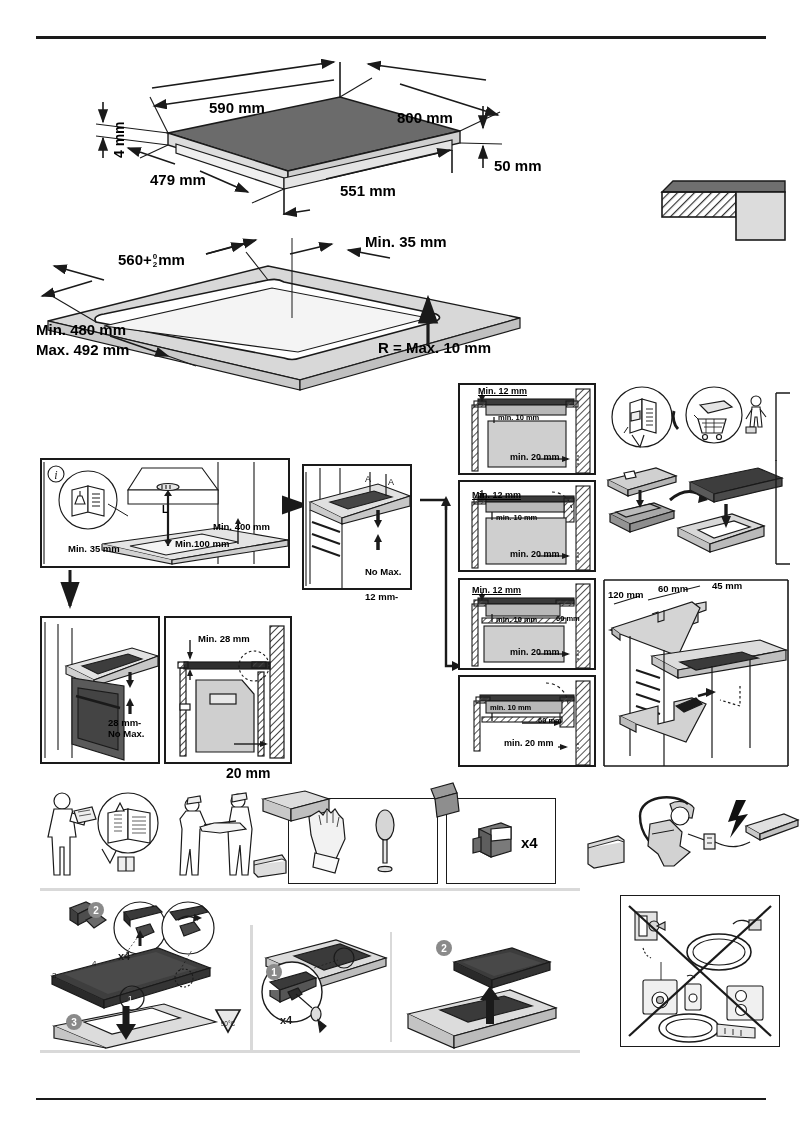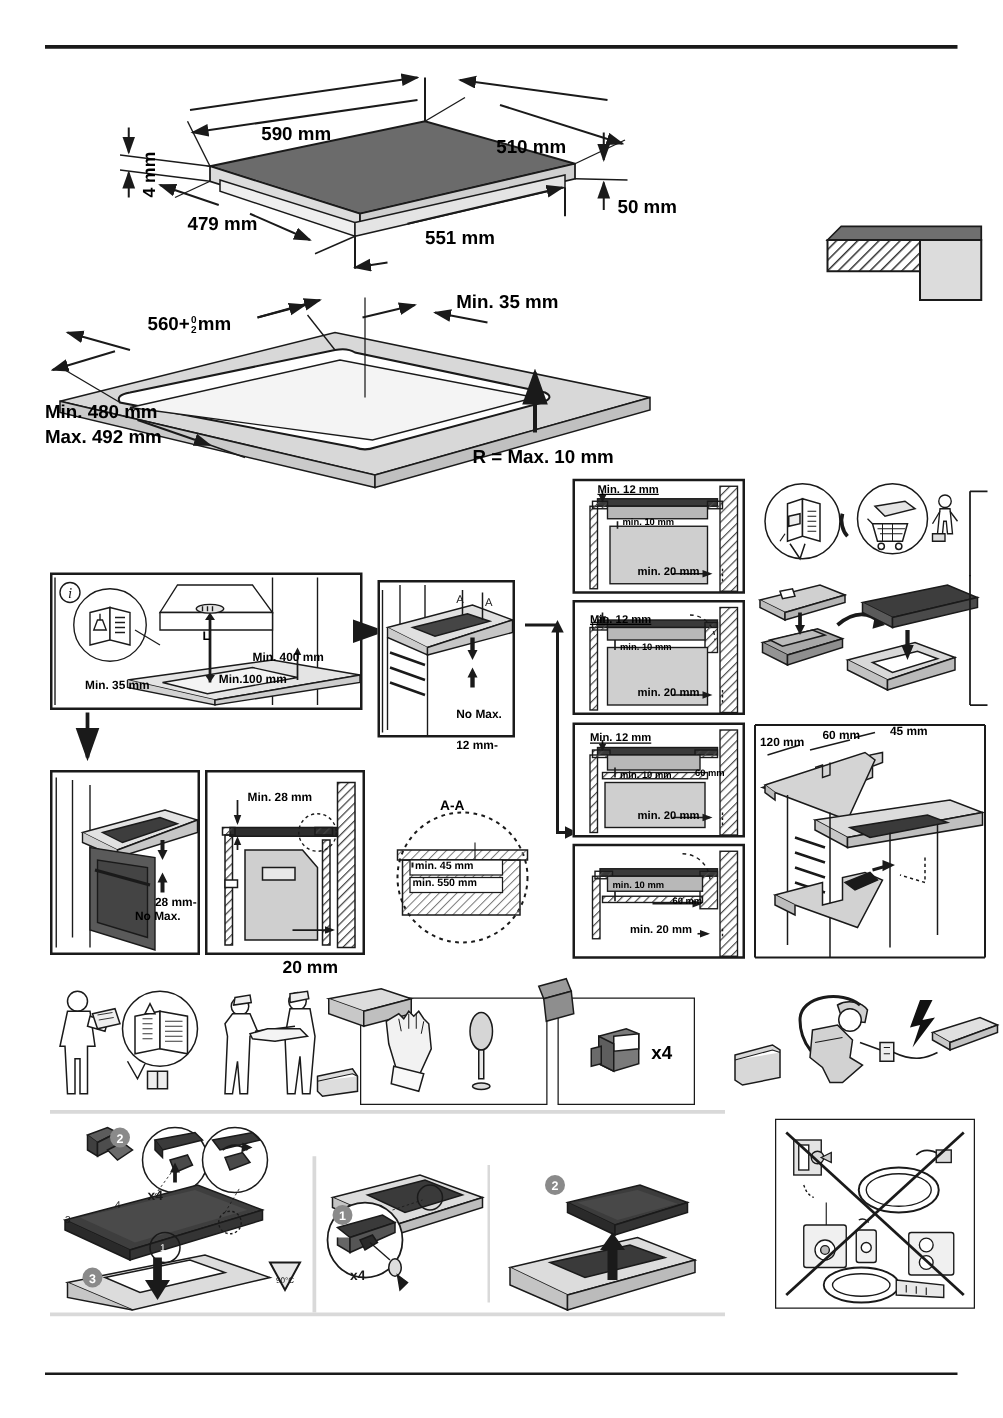--- a/index.html
+++ b/index.html
@@ -83,21 +83,21 @@
 
       <g>
         <line x1="460" y1="91" x2="500" y2="72" stroke="#1a1a1a" stroke-width="0"></line>
         <line x1="460" y1="103" x2="502" y2="104" stroke="#1a1a1a" stroke-width="1.1"></line>
         <line x1="483" y1="66" x2="483" y2="88" stroke="#1a1a1a" stroke-width="1.6" marker-end="url(#ar)"></line>
         <line x1="483" y1="128" x2="483" y2="106" stroke="#1a1a1a" stroke-width="1.6" marker-end="url(#ar)"></line>
       </g>
     </svg>
 
     <div class="lbl" style="left:209px;top:60px;font-size:15px;">590 mm</div>
-    <div class="lbl" style="left:397px;top:70px;font-size:15px;">510 mm</div>
+    <div class="lbl" style="left:397px;top:70px;font-size:15px;">800 mm</div>
     <div class="lbl vert" style="left:112px;top:118px;font-size:14px;transform:rotate(-90deg);">4 mm</div>
     <div class="lbl" style="left:150px;top:132px;font-size:15px;">479 mm</div>
     <div class="lbl" style="left:340px;top:143px;font-size:15px;">551 mm</div>
     <div class="lbl" style="left:494px;top:118px;font-size:15px;">50 mm</div>
   </div>
 
   <div style="position:absolute;left:645px;top:165px;width:140px;height:75px;">
     <svg width="140" height="75" viewBox="0 0 140 75">
       <defs>
         <pattern id="hatchA" width="6" height="6" patternTransform="rotate(45)" patternUnits="userSpaceOnUse">
@@ -147,21 +147,21 @@
         <line x1="428" y1="128" x2="428" y2="80" stroke="#1a1a1a" stroke-width="3.2" marker-end="url(#ar)"></line>
       </g>
     </svg>
 
     <div class="lbl" style="left:118px;top:34px;font-size:15px;">
       <span>560+</span><span style="display:inline-block;vertical-align:middle;font-size:8px;line-height:1.0;text-align:left;margin:0 1px;"><span style="display:block">0</span><span style="display:block">2</span></span><span>mm</span>
     </div>
     <div class="lbl" style="left:365px;top:16px;font-size:15px;">Min. 35 mm</div>
     <div class="lbl" style="left:36px;top:104px;font-size:15px;">Min. 480 mm</div>
     <div class="lbl" style="left:36px;top:124px;font-size:15px;">Max. 492 mm</div>
-    <div class="lbl" style="left:378px;top:122px;font-size:15px;margin-top:18px;">
+    <div class="lbl" style="left:378px;top:122px;font-size:15px;">
       <span>R</span> <span>= Max. 10 mm</span>
     </div>
   </div>
 
   <div class="box" style="left:40px;top:458px;width:250px;height:110px;">
     <svg width="246" height="106" viewBox="0 0 246 106">
       <g stroke="#1a1a1a" fill="none" stroke-width="1.1">
 
         <path d="M2,2 L2,104 M176,2 L176,104 M212,2 L212,104 M246,2"></path>
 
@@ -189,21 +189,21 @@
         <path d="M50,34 L58,34 M50,38 L58,38 M50,42 L58,42 M50,46 L58,46"></path>
         <path d="M33,44 L43,44 L40,36 L36,36 Z"></path>
         <path d="M38,36 L38,31"></path>
         <path d="M66,44 L86,56" stroke-width="1.0"></path>
         <circle cx="14" cy="14" r="8" fill="#fff"></circle>
       </g>
       <text x="14" y="18.5" font-family="Liberation Serif, serif" font-size="12" text-anchor="middle" fill="#1a1a1a" font-style="italic">i</text>
     </svg>
     <div class="lbl" style="left:26px;top:84px;font-size:9.5px;">Min. 35 mm</div>
     <div class="lbl" style="left:133px;top:79px;font-size:9.5px;">Min.100 mm</div>
-    <div class="lbl" style="left:160px;top:62px;font-size:9.5px;">Min. 400 mm</div>
+    <div class="lbl" style="left:171px;top:62px;font-size:9.5px;">Min. 400 mm</div>
     <div class="lbl" style="left:120px;top:45px;font-size:10px;">L</div>
   </div>
 
   <div style="position:absolute;left:286px;top:495px;width:28px;height:20px;">
     <svg width="28" height="20">
         <line x1="0" y1="10" x2="20" y2="10" stroke="#1a1a1a" stroke-width="3" marker-end="url(#ar)"></line>
       </svg>
   </div>
   <div style="position:absolute;left:60px;top:570px;width:20px;height:44px;">
     <svg width="20" height="44">
@@ -252,21 +252,21 @@
         <path d="M30,60 L30,126 L82,142 L82,68 Z" fill="#5a5a5a"></path>
         <path d="M36,70 L36,120 L76,132 L76,76 Z" fill="#444"></path>
         <path d="M34,78 L78,90" stroke-width="2.5"></path>
 
         <path d="M88,54 L88,66" stroke-width="3.2"></path>
         <path d="M84,62 L88,70 L92,62" fill="#1a1a1a" stroke="none"></path>
         <path d="M88,96 L88,84" stroke-width="3.2"></path>
         <path d="M84,88 L88,80 L92,88" fill="#1a1a1a" stroke="none"></path>
       </g>
     </svg>
-    <div class="lbl" style="left:66px;top:100px;font-size:9.5px;margin-left:16px;">28 mm-</div>
+    <div class="lbl" style="left:66px;top:100px;font-size:9.5px;">28 mm-</div>
     <div class="lbl" style="left:66px;top:111px;font-size:9.5px;">No Max.</div>
   </div>
 
   <div class="box" style="left:164px;top:616px;width:128px;height:148px;">
     <svg width="124" height="144" viewBox="0 0 124 144">
       <defs>
         <pattern id="hatchB" width="5" height="5" patternTransform="rotate(45)" patternUnits="userSpaceOnUse">
           <line x1="0" y1="0" x2="0" y2="5" stroke="#444" stroke-width="2"></line>
         </pattern>
       </defs>
@@ -291,39 +291,20 @@
         <path d="M21,58 L24,51 L27,58" fill="#1a1a1a" stroke="none"></path>
 
         <path d="M68,126 L100,126" stroke-width="1.4"></path>
         <path d="M94,123 L102,126 L94,129" fill="#1a1a1a" stroke="none"></path>
       </g>
     </svg>
     <div class="lbl" style="left:32px;top:16px;font-size:9.5px;">Min. 28 mm</div>
     <div class="lbl" style="left:60px;top:128px;font-size:14px;margin-top:20px;">20 mm</div>
   </div>
 
-  <div style="position:absolute;left:316px;top:622px;width:122px;height:140px;">
-    <svg width="122" height="140" viewBox="0 0 122 140">
-      <defs>
-        <pattern id="hatchC" width="5" height="5" patternTransform="rotate(45)" patternUnits="userSpaceOnUse">
-          <line x1="0" y1="0" x2="0" y2="5" stroke="#777" stroke-width="1.6"></line>
-        </pattern>
-      </defs>
-      <circle cx="54" cy="80" r="52" fill="none" stroke="#1a1a1a" stroke-width="1.6" stroke-dasharray="3 3.5"></circle>
-      <rect x="2" y="58" width="104" height="8" fill="url(#hatchC)" stroke="#1a1a1a" stroke-width="1.2"></rect>
-      <rect x="6" y="66" width="94" height="44" fill="url(#hatchC)" stroke="#1a1a1a" stroke-width="1.2"></rect>
-      <rect x="12" y="66" width="74" height="12" fill="#fff" stroke="#1a1a1a" stroke-width="1"></rect>
-      <rect x="12" y="80" width="74" height="12" fill="#fff" stroke="#1a1a1a" stroke-width="1"></rect>
-      <line x1="64" y1="52" x2="64" y2="66" stroke="#1a1a1a" stroke-width="0.9"></line>
-      <line x1="14" y1="72" x2="14" y2="68" stroke="#1a1a1a" stroke-width="1.6"></line>
-    </svg>
-    <div class="lbl" style="left:36px;top:18px;font-size:11px;">A-A</div>
-    <div class="lbl" style="left:16px;top:66px;font-size:8.5px;">min. 45 mm</div>
-    <div class="lbl" style="left:14px;top:80px;font-size:8.5px;">min. 550 mm</div>
-  </div>
 
   <div style="position:absolute;left:416px;top:480px;width:46px;height:210px;">
     <svg width="46" height="210">
       <path d="M4,20 L30,20 L30,186 L40,186" stroke="#1a1a1a" stroke-width="2.4" fill="none"></path>
       <path d="M36,181 L46,186 L36,191" fill="#1a1a1a"></path>
       <path d="M30,30 L30,24" stroke="#1a1a1a" stroke-width="2.4"></path>
       <path d="M25,26 L30,16 L35,26" fill="#1a1a1a"></path>
     </svg>
   </div>
 

